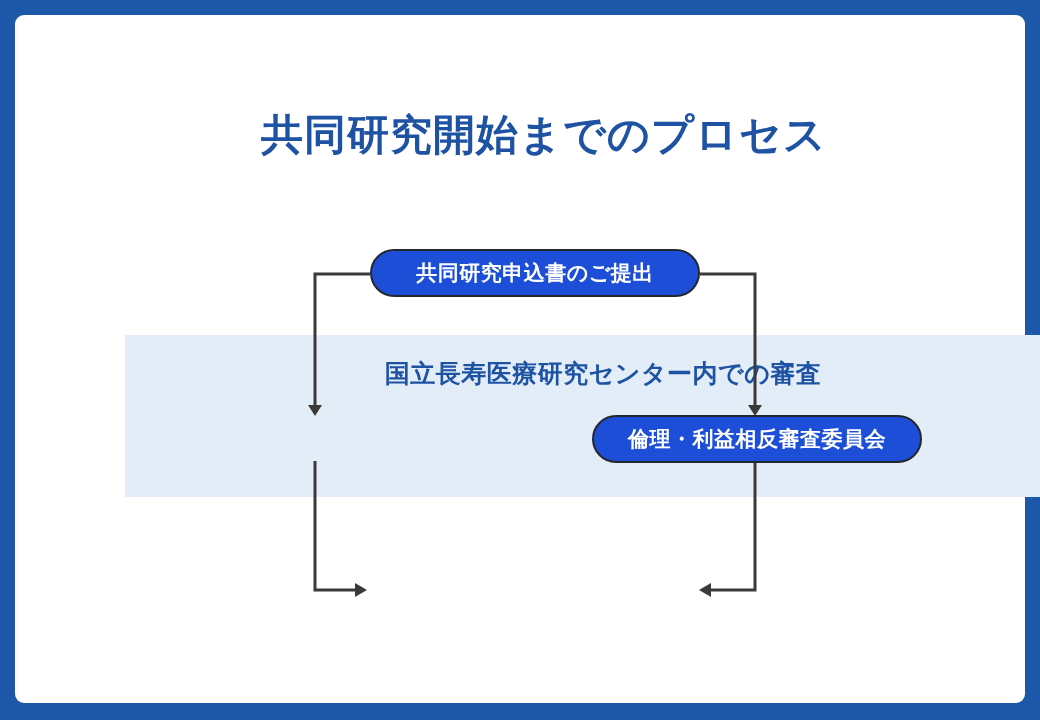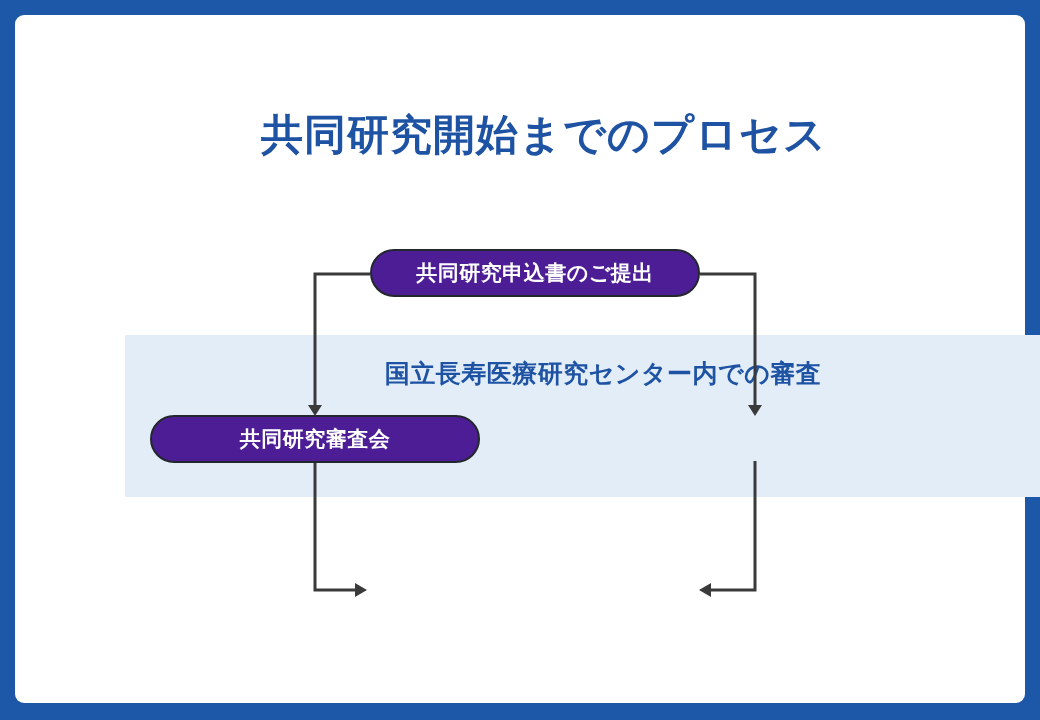--- a/index.html
+++ b/index.html
@@ -63,21 +63,21 @@
     left: 0;
     top: 0;
     width: 1040px;
     height: 720px;
     z-index: 2;
   }
   .pill {
     position: absolute;
     height: 48px;
     box-sizing: border-box;
-    background: #4c1d95;
+    background: #1d4ed8;
     border: 2px solid #23272e;
     border-radius: 24px;
     display: flex;
     align-items: center;
     justify-content: center;
     z-index: 3;
   }
   .pill .pill-label {
     color: #ffffff;
     font-size: 21px;
@@ -114,20 +114,20 @@
         <polygon points="733,390 747,390 740,401"></polygon>
         <polygon points="340,568 340,582 352,575"></polygon>
         <polygon points="696,568 696,582 684,575"></polygon>
       </g>
     </svg>
 
     <div class="pill pill-top">
       <span class="pill-label">共同研究申込書のご提出</span>
     </div>
 
-    <div class="pill pill-left">
-      <span class="pill-label">共同研究審査会</span>
+
+    <div class="pill pill-right">
+      <span class="pill-label">倫理・利益相反審査委員会</span>
     </div>
-
 
 
   </div>
 </div>
 
 </body></html>

